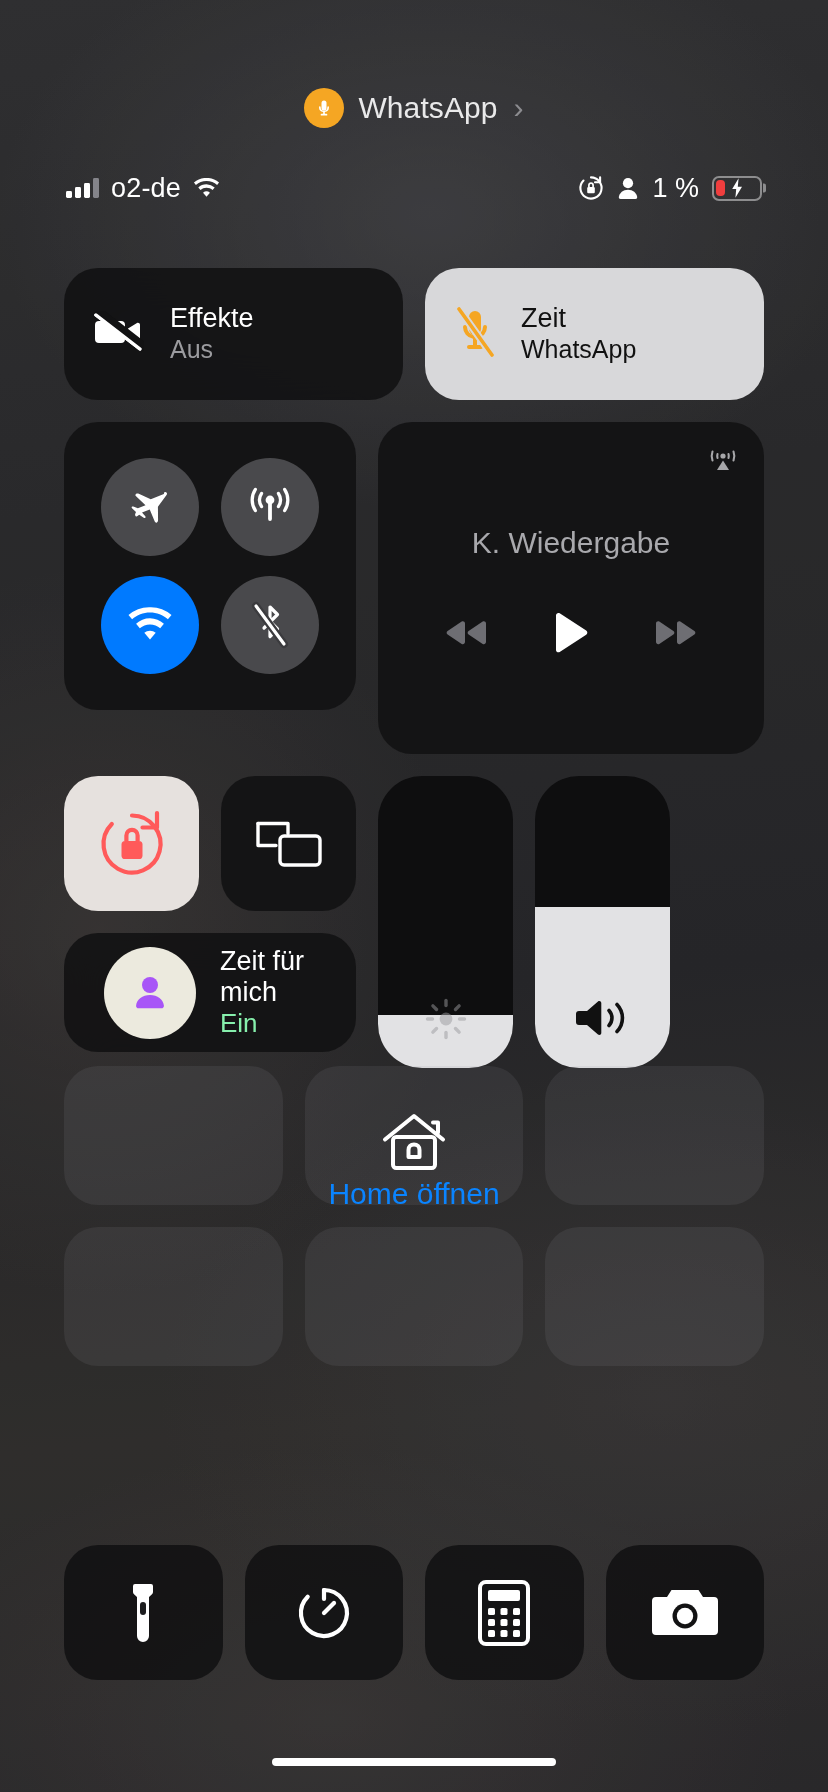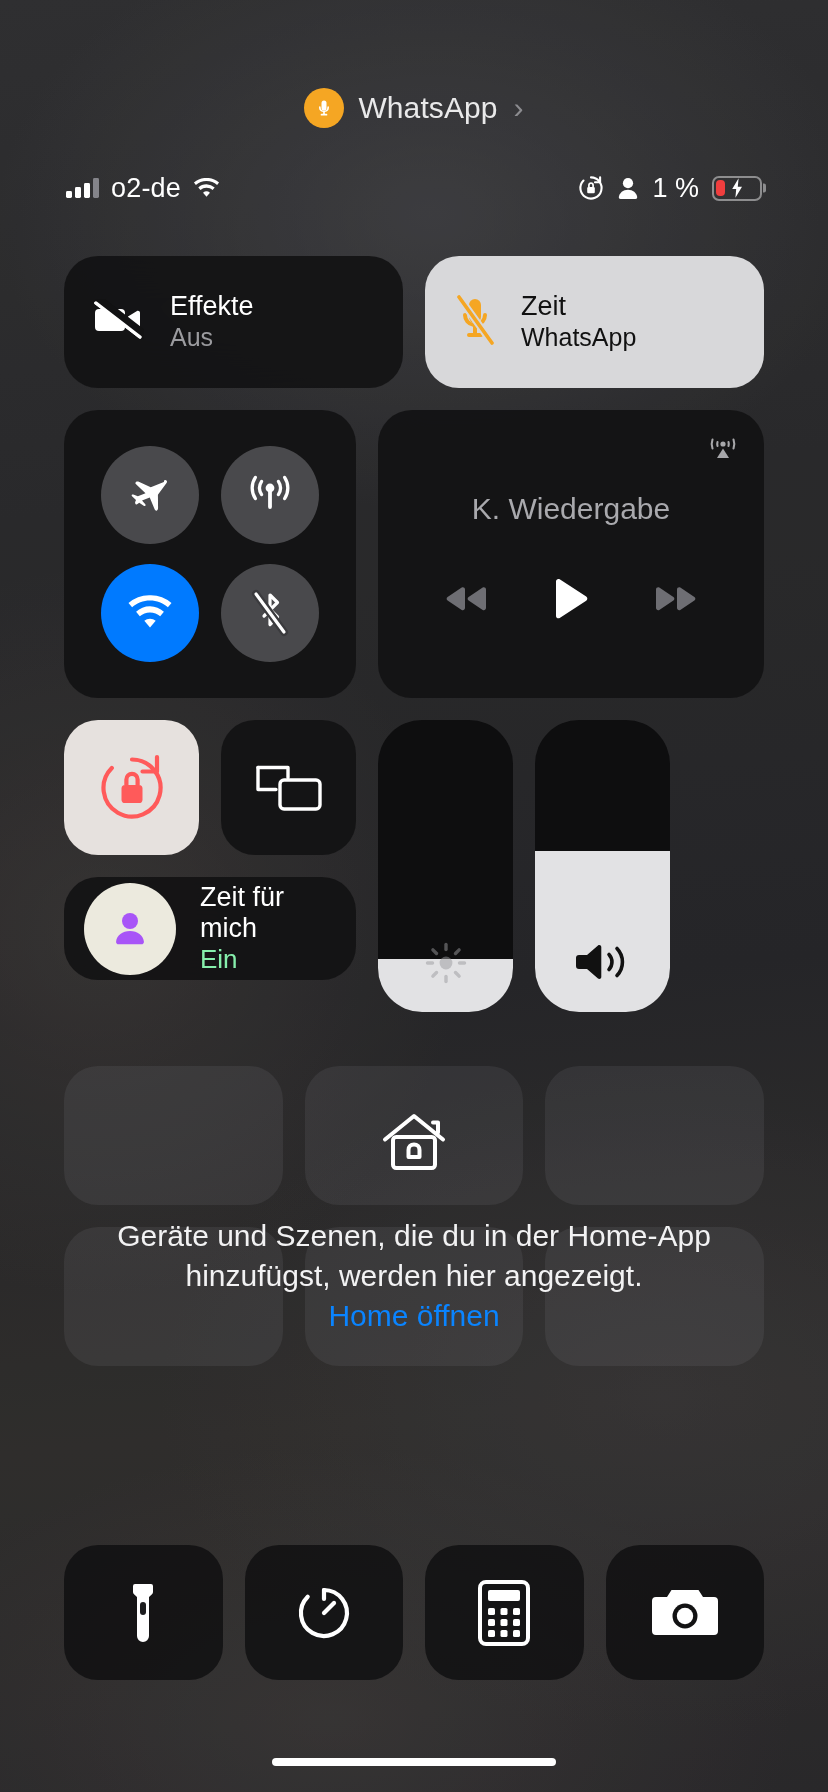--- a/index.html
+++ b/index.html
@@ -76,21 +76,21 @@
     position:absolute; left:2.2px; top:2.2px; bottom:2.2px;
     width:9px; border-radius:4px; background:#F03E3E;
   }
   .battery .bolt{
     position:absolute; left:50%; top:50%; transform:translate(-50%,-50%);
     width:18px;height:22px;
   }
 
   
   .cc{
-    position:absolute; left:64px; right:64px; top:256px;
+    position:absolute; left:64px; right:64px; top:268px;
   }
   .row{ display:flex; gap:22px; margin-bottom:22px; }
 
   .tile{ border-radius:34px; position:relative; }
   .tile-dark{
     background:rgba(18,18,19,.92);
     backdrop-filter:blur(22px);
   }
 
   
@@ -119,21 +119,21 @@
   }
   .cbtn{
     width:98px;height:98px;border-radius:50%;
     background:rgba(118,118,122,.55);
     display:flex;align-items:center;justify-content:center;
   }
   .cbtn.on{ background:#007AFF; }
   .cbtn svg{ display:block; }
 
   .media{
-    flex:1; height:288px; position:relative;
+    flex:1; height:332px; position:relative;
     display:flex; flex-direction:column; align-items:center; justify-content:center;
   }
   .airplay{ position:absolute; top:22px; right:26px; opacity:.75; }
   .airplay svg{ width:30px;height:28px; display:block; }
   .media-title{
     font-size:30px; color:#a9a9ad; margin-top:4px; margin-bottom:52px; text-align:center;
   }
   .transport{ display:flex; align-items:center; justify-content:center; gap:64px; }
   .transport svg{ display:block; }
 
@@ -142,21 +142,21 @@
   .r3-left{ display:flex; flex-direction:column; gap:22px; width:292px; }
   .r3-left-top{ display:flex; gap:22px; }
   .sq{
     width:135px;height:135px;border-radius:34px;
     display:flex;align-items:center;justify-content:center;
   }
   .sq.active{ background:#e6e1de; }
   .sq svg{ display:block; }
 
   .focus-tile{
-    width:292px;height:103px; display:flex; align-items:center; gap:24px; padding-left:20px;
+    width:292px;height:119px; display:flex; align-items:center; gap:24px; padding-left:40px;
   }
   .focus-av{
     width:92px;height:92px;border-radius:50%;background:#eceade;
     display:flex;align-items:center;justify-content:center; flex:none;
   }
   .focus-av svg{ width:44px;height:44px; }
   .focus-labels{ display:flex; flex-direction:column; }
   .focus-title{ font-size:27px; color:#fff; line-height:1.16; }
   .focus-sub{ font-size:26px; color:#86efac; line-height:1.18; }
 
@@ -473,21 +473,20 @@
     </div>
     <div class="home-inner">
       <div class="home-ic">
         <svg viewBox="0 0 66 64" aria-hidden="true">
           <path d="M4 29.5L33 6l29 23.5" fill="none" stroke="#fff" stroke-width="4" stroke-linecap="round" stroke-linejoin="round"></path>
           <path d="M52 12.5h5v10" fill="none" stroke="#fff" stroke-width="4" stroke-linecap="round" stroke-linejoin="round"></path>
           <rect x="12" y="27" width="42" height="31" rx="3.2" fill="none" stroke="#fff" stroke-width="4"></rect>
           <path d="M33 34.5c3.3 0 5.5 2.3 5.5 5.4V47h-11v-7.1c0-3.1 2.2-5.4 5.5-5.4z" fill="none" stroke="#fff" stroke-width="4" stroke-linejoin="round"></path>
         </svg>
       </div>
-      <div class="home-desc">Geräte und Szenen, die du in der Home-App hinzufügst, werden hier angezeigt.</div>
       <div class="home-open">Home öffnen</div>
     </div>
   </div>
 
   <div class="utilrow">
     <div class="util">
       <span>
         <svg width="38" height="70" viewBox="0 0 38 70" aria-hidden="true">
           <path d="M9 6h20a2 2 0 0 1 2 2v6a3 3 0 0 1-1 2.2l-3 2.7V58a6 6 0 0 1-12 0V18.9l-3-2.7A3 3 0 0 1 11 14V8a2 2 0 0 1 2-2z" fill="#fff" transform="translate(-2,0)"></path>
           <rect x="16" y="24" width="6" height="13" rx="3" fill="#1c1c1e"></rect>

